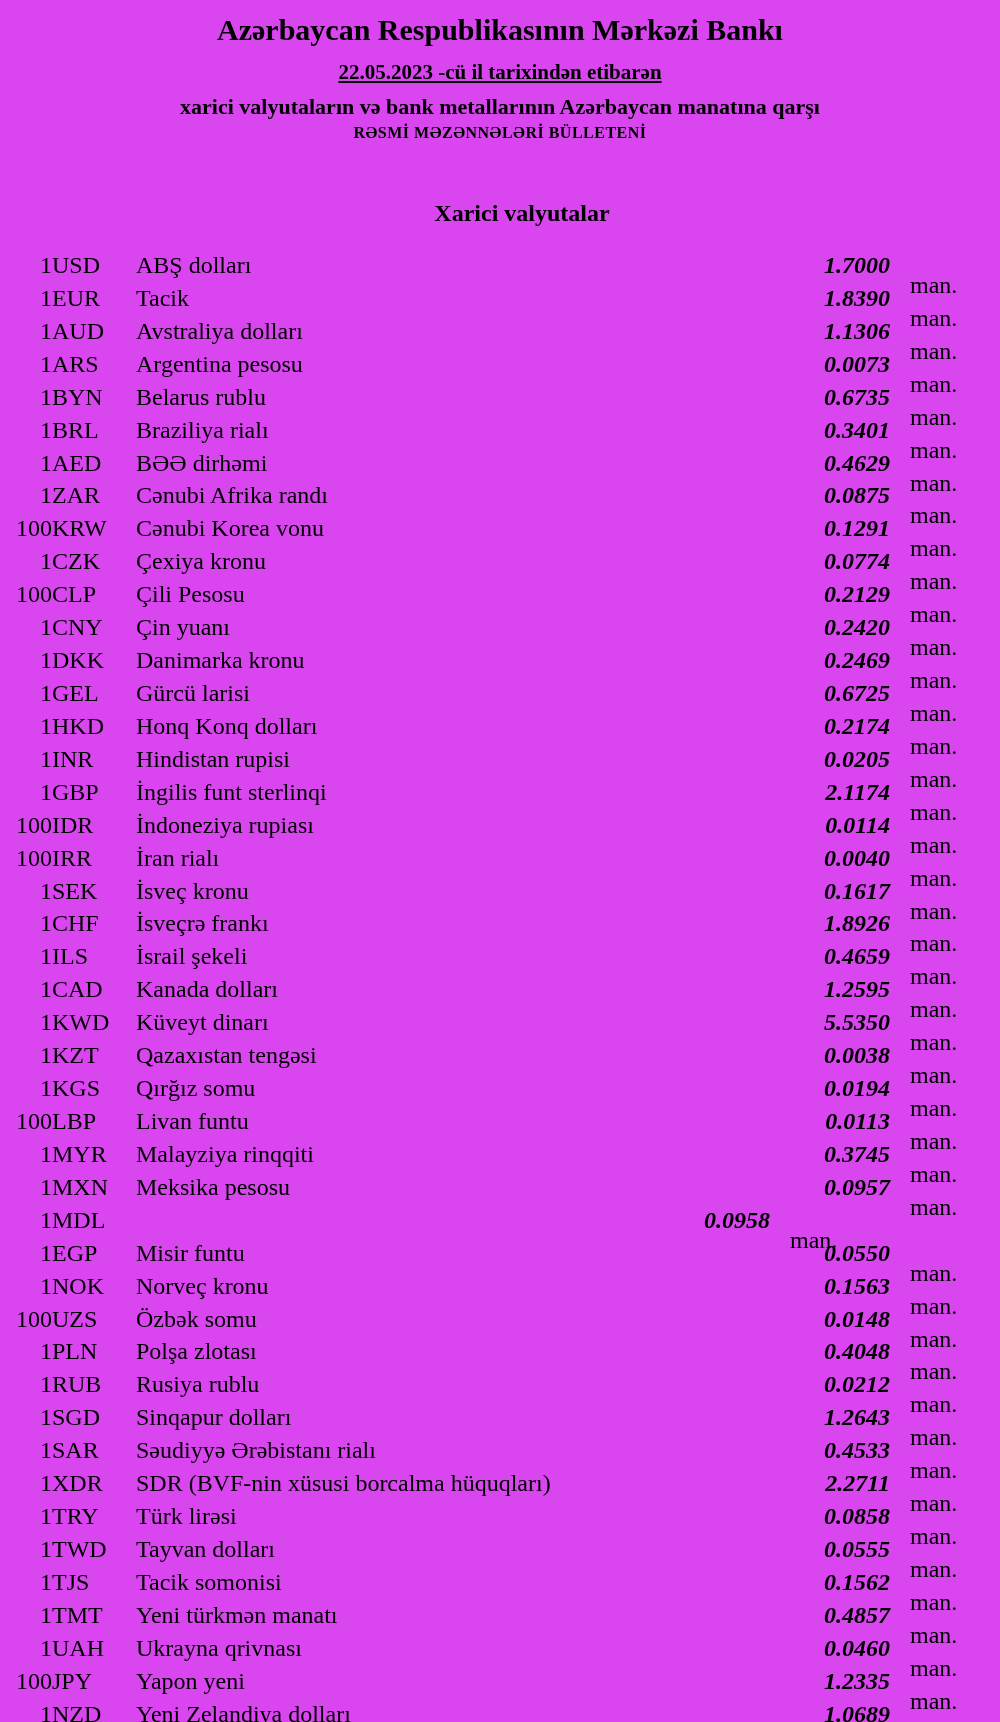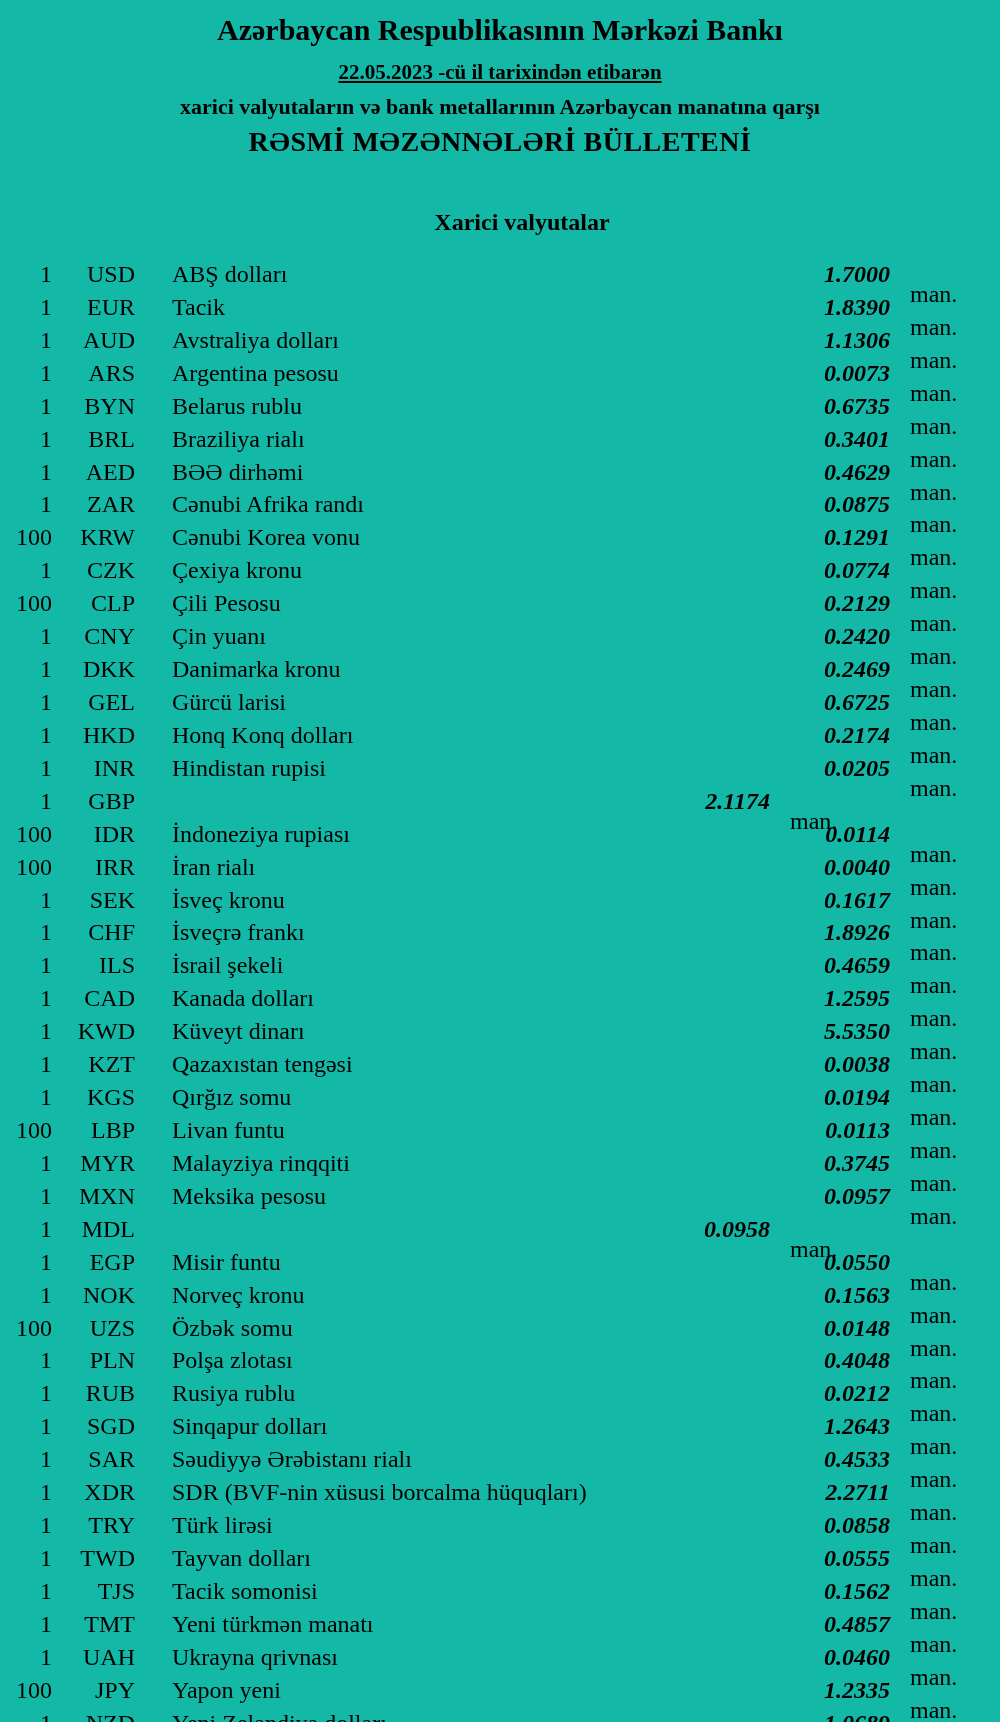--- a/index.html
+++ b/index.html
@@ -4,21 +4,21 @@
 <style>
   html, body {
     margin: 0;
     padding: 0;
     background: #ffffff;
   }
   .page {
     position: relative;
     width: 1000px;
     height: 1722px;
-    background: #14b8a6;
+    background: #d946ef;
     color: #000000;
     font-family: "Liberation Serif", "DejaVu Serif", serif;
     overflow: hidden;
   }
   .doc-header {
     text-align: center;
   }
   .bank-name {
     padding-top: 13px;
     font-size: 30px;
@@ -32,22 +32,21 @@
     font-weight: bold;
     text-decoration: underline;
   }
   .scope-line {
     margin-top: 10px;
     font-size: 22px;
     line-height: 26px;
     font-weight: bold;
   }
   .bulletin-line {
-    margin-top: 9px;
-    font-size: 28px;
+    font-size: 16px;
     line-height: 26px;
     font-weight: bold;
     letter-spacing: 0.5px;
   }
   .section-title {
     margin-top: 54px;
     text-align: center;
     font-size: 24px;
     line-height: 26px;
     font-weight: bold;
@@ -63,27 +62,26 @@
     align-items: center;
     height: 32.93px;
     font-size: 24px;
     line-height: 30px;
     white-space: nowrap;
   }
   .cell-qty {
     text-align: right;
   }
   .cell-code {
-    text-align: right;
+    text-align: left;
   }
   .cell-name {
     text-align: left;
     padding-left: 1px;
     overflow: hidden;
-    margin-left: 36px;
   }
   .cell-rate {
     text-align: right;
     font-weight: bold;
     font-style: italic;
   }
   .cell-unit {
     text-align: left;
     padding-left: 20px;
     margin-top: 40px;
@@ -228,20 +226,21 @@
       <span class="cell-qty">1</span>
       <span class="cell-code">INR</span>
       <span class="cell-name">Hindistan rupisi</span>
       <span class="cell-rate">0.0205</span>
       <span class="cell-unit">man.</span>
     </div>
 
     <div class="rate-row">
       <span class="cell-qty">1</span>
       <span class="cell-code">GBP</span>
+      <span class="cell-name">İngilis funt sterlinqi</span>
       <span class="cell-rate">2.1174</span>
       <span class="cell-unit">man.</span>
     </div>
 
     <div class="rate-row">
       <span class="cell-qty">100</span>
       <span class="cell-code">IDR</span>
       <span class="cell-name">İndoneziya rupiası</span>
       <span class="cell-rate">0.0114</span>
       <span class="cell-unit">man.</span>

